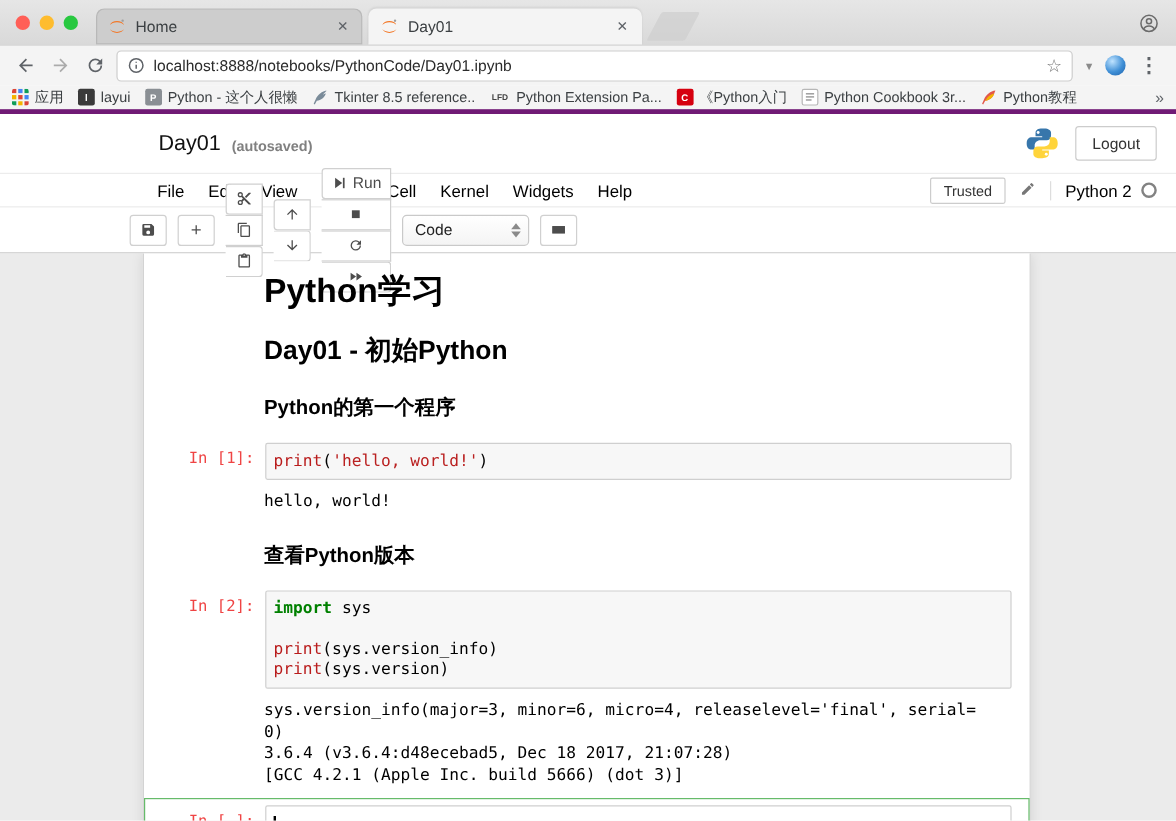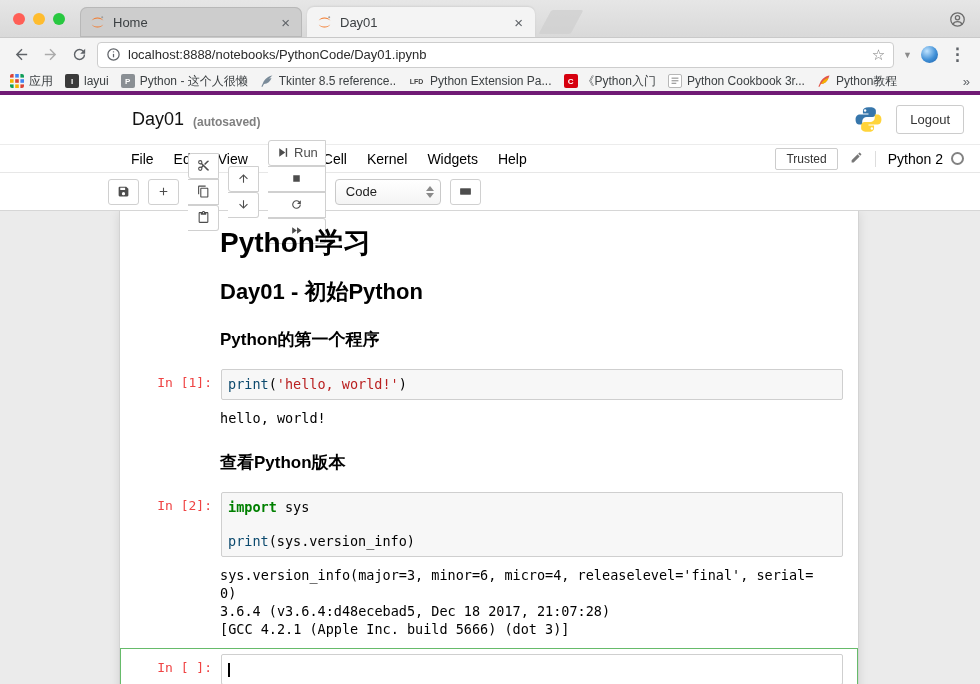--- a/index.html
+++ b/index.html
@@ -82,21 +82,21 @@
   .mdcell h1 { font-size:28px; line-height:32px; font-weight:bold; color:#000; margin-bottom:20px; }
   .mdcell h2 { font-size:22px; line-height:26px; font-weight:bold; color:#000; margin-bottom:25px; }
   .mdcell h3 { font-size:17px; line-height:20px; font-weight:bold; color:#000; margin-bottom:18px; }
 
   .cell { display:flex; border:1px solid transparent; padding:0; }
   .prompt-col { width:100px; flex:none; text-align:right; padding:6px 9px 0 0; font-family:"DejaVu Sans Mono",monospace; font-size:13px; color:#ef4444; }
   .cell-inner { flex:1; margin-right:14px; }
   .input-area { border:1px solid #CFCFCF; border-radius:2px; background:#F7F7F7; padding:6px 6px; font-family:"DejaVu Sans Mono",monospace; font-size:13.5px; line-height:17px; color:#000; min-height:31px; }
   .cm-line { white-space:pre; min-height:17px; }
   .tok-keyword { color:#008000; font-weight:bold; }
-  .tok-builtin { color:#0c4a6e; }
+  .tok-builtin { color:#b91c1c; }
   .tok-string  { color:#BA2121; }
   .tok-plain   { color:#000; }
 
   .output-row { display:flex; margin:6px 0 0 0; }
   .output-area { flex:1; padding:2px 0 0 0; }
   .output-area pre { font-family:"DejaVu Sans Mono",monospace; font-size:13.5px; line-height:18px; color:#000; white-space:pre; } .gap-md { height:26px; }
 
   .cell.selected-edit { border:1px solid #66BB6A; margin-top:10px; padding:5px 0; }
   .cell.selected-edit .input-area { background:#fff; }
   .caret { display:inline-block; width:1.5px; height:14px; background:#000; vertical-align:text-bottom; }
@@ -381,20 +381,21 @@
       <h3>查看Python版本</h3>
     </div>
 
     <div class="cell">
       <div class="prompt-col">In [2]:</div>
       <div class="cell-inner">
         <div class="input-area">
             <div class="cm-line"><span class="tok-keyword">import</span><span class="tok-plain"> sys</span></div>
             <div class="cm-line">&nbsp;</div>
             <div class="cm-line"><span class="tok-builtin">print</span><span class="tok-plain">(sys.version_info)</span></div>
+            <div class="cm-line"><span class="tok-builtin">print</span><span class="tok-plain">(sys.version)</span></div>
           </div>
       </div>
     </div>
     <div class="output-row">
       <div class="prompt-col"></div>
       <div class="cell-inner output-area">
           <pre>sys.version_info(major=3, minor=6, micro=4, releaselevel='final', serial=
 0)
 3.6.4 (v3.6.4:d48ecebad5, Dec 18 2017, 21:07:28)
 [GCC 4.2.1 (Apple Inc. build 5666) (dot 3)]</pre>

